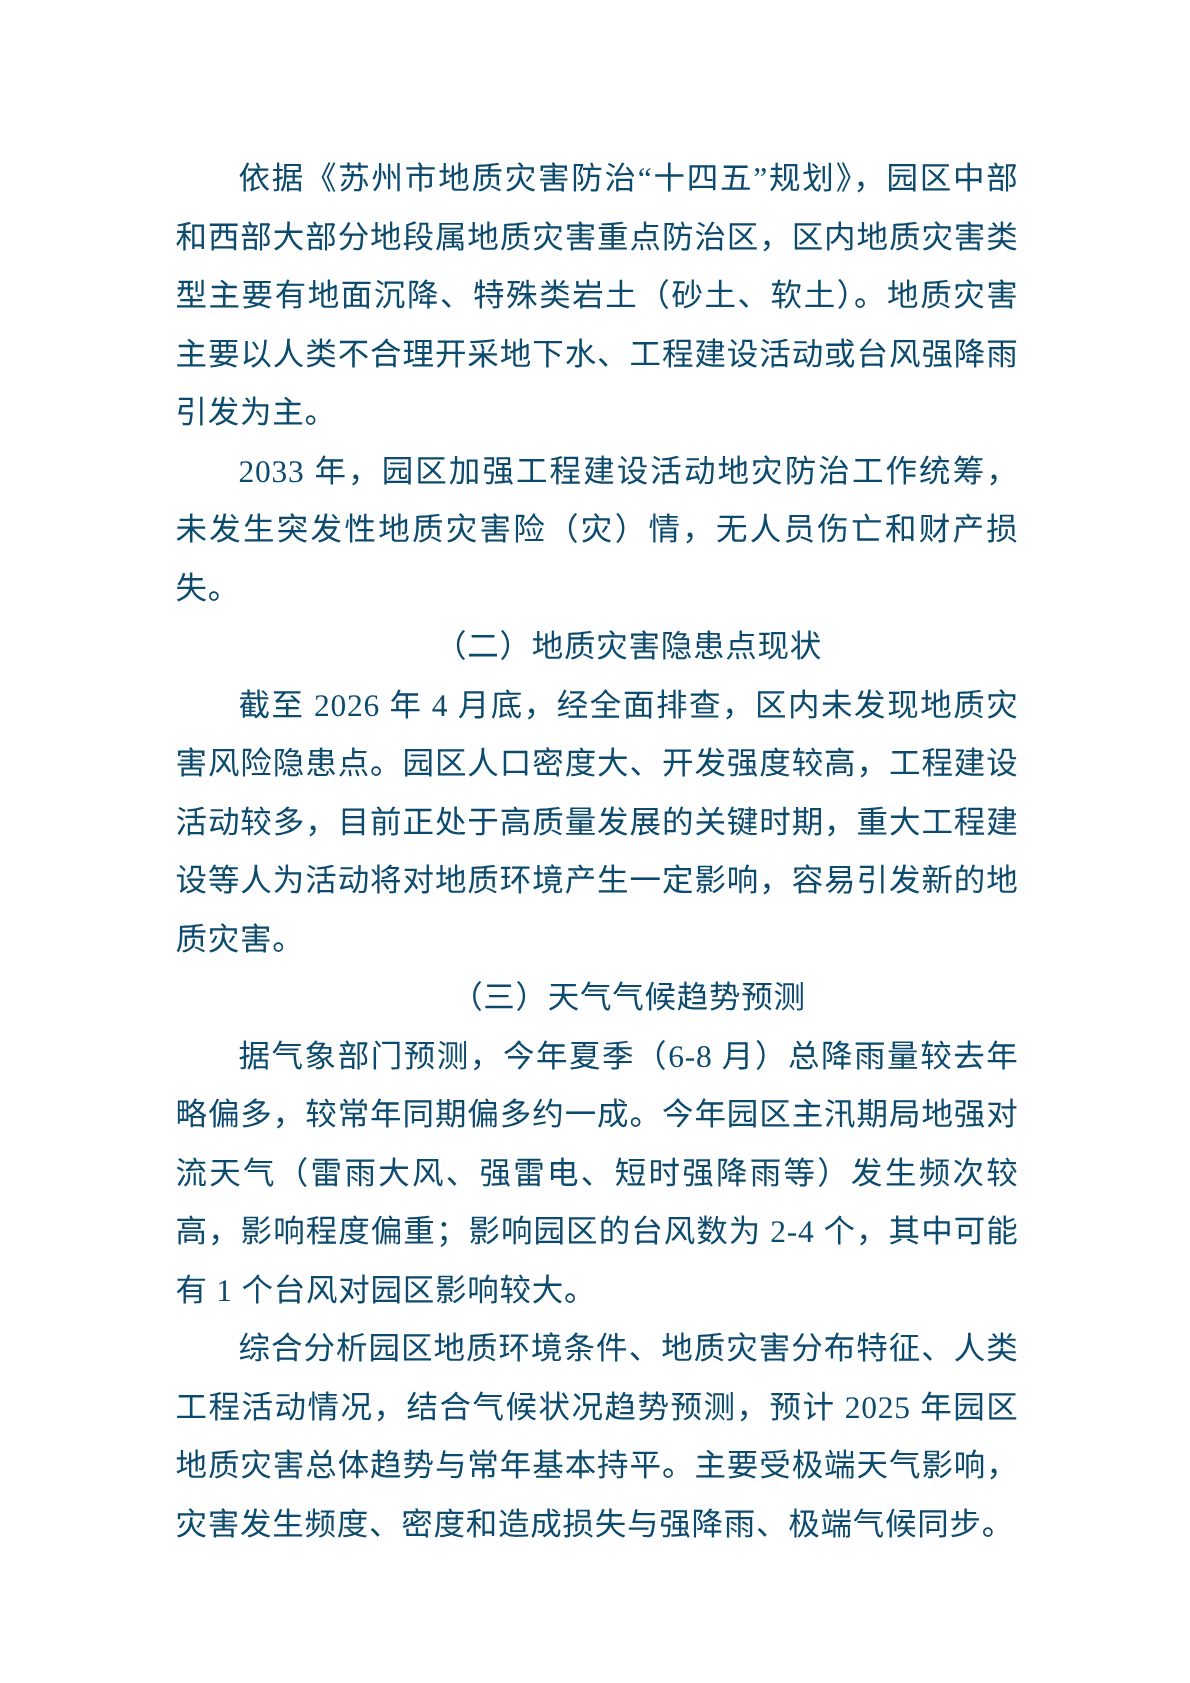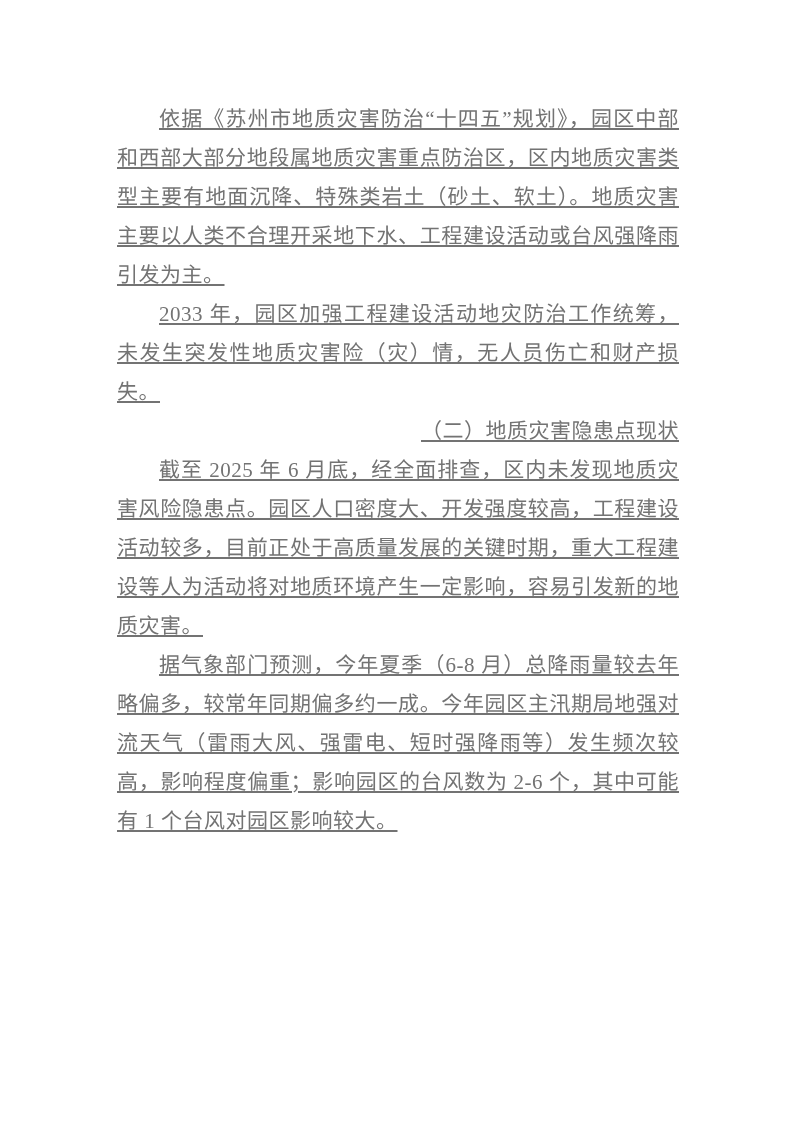--- a/index.html
+++ b/index.html
@@ -19,37 +19,38 @@
     left: 117px;
     top: 100px;
     width: 562px;
   }
   .para {
     margin: 0;
     padding: 0;
     font-family: "Liberation Serif", "DejaVu Serif", serif;
     font-size: 21px;
     line-height: 39px;
-    color: #737373;
+    color: #0c4a6e;
     text-align: justify;
     text-indent: 2em;
     letter-spacing: 0.5px;
     word-break: normal;
     overflow-wrap: break-word;
-    text-decoration: underline;
   }
   .para.heading {
-    text-align: right;
+    text-align: center;
     letter-spacing: 0.5px;
   }
 </style>
 </head>
 <body>
 
 <div class="page">
   <div class="text-block">
     <p class="para body">依据《苏州市地质灾害防治“十四五”规划》，园区中部和西部大部分地段属地质灾害重点防治区，区内地质灾害类型主要有地面沉降、特殊类岩土（砂土、软土）。地质灾害主要以人类不合理开采地下水、工程建设活动或台风强降雨引发为主。</p>
     <p class="para body">2033 年，园区加强工程建设活动地灾防治工作统筹，未发生突发性地质灾害险（灾）情，无人员伤亡和财产损失。</p>
     <p class="para heading">（二）地质灾害隐患点现状</p>
-    <p class="para body">截至 2025 年 6 月底，经全面排查，区内未发现地质灾害风险隐患点。园区人口密度大、开发强度较高，工程建设活动较多，目前正处于高质量发展的关键时期，重大工程建设等人为活动将对地质环境产生一定影响，容易引发新的地质灾害。</p>
-    <p class="para body">据气象部门预测，今年夏季（6-8 月）总降雨量较去年略偏多，较常年同期偏多约一成。今年园区主汛期局地强对流天气（雷雨大风、强雷电、短时强降雨等）发生频次较高，影响程度偏重；影响园区的台风数为 2-6 个，其中可能有 1 个台风对园区影响较大。</p>
+    <p class="para body">截至 2026 年 4 月底，经全面排查，区内未发现地质灾害风险隐患点。园区人口密度大、开发强度较高，工程建设活动较多，目前正处于高质量发展的关键时期，重大工程建设等人为活动将对地质环境产生一定影响，容易引发新的地质灾害。</p>
+    <p class="para heading">（三）天气气候趋势预测</p>
+    <p class="para body">据气象部门预测，今年夏季（6-8 月）总降雨量较去年略偏多，较常年同期偏多约一成。今年园区主汛期局地强对流天气（雷雨大风、强雷电、短时强降雨等）发生频次较高，影响程度偏重；影响园区的台风数为 2-4 个，其中可能有 1 个台风对园区影响较大。</p>
+    <p class="para body">综合分析园区地质环境条件、地质灾害分布特征、人类工程活动情况，结合气候状况趋势预测，预计 2025 年园区地质灾害总体趋势与常年基本持平。主要受极端天气影响，灾害发生频度、密度和造成损失与强降雨、极端气候同步。</p>
   </div>
 </div>
 
 </body></html>

